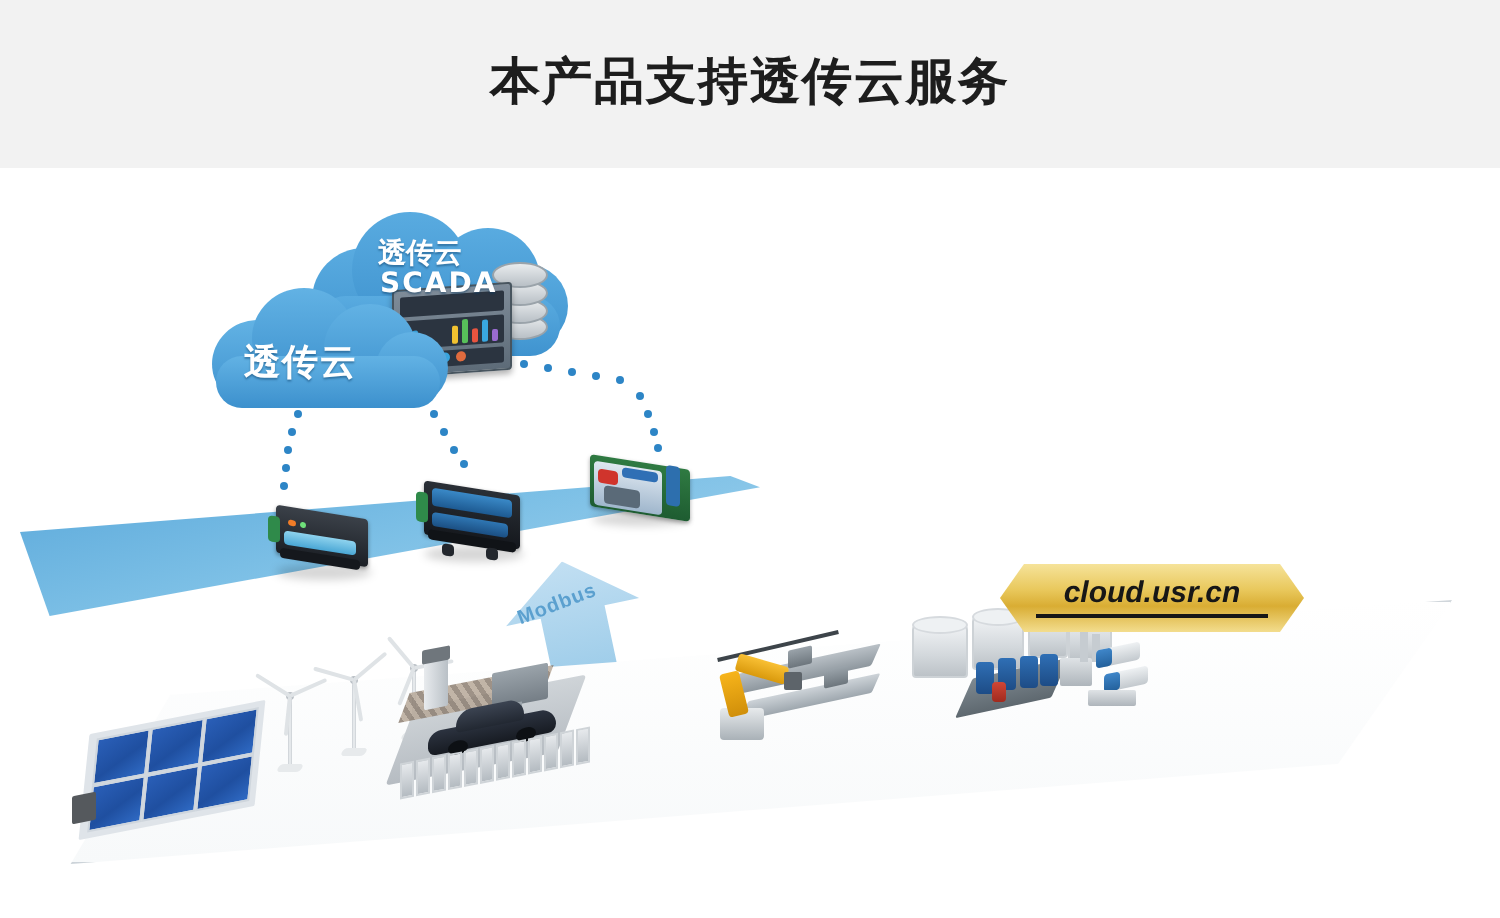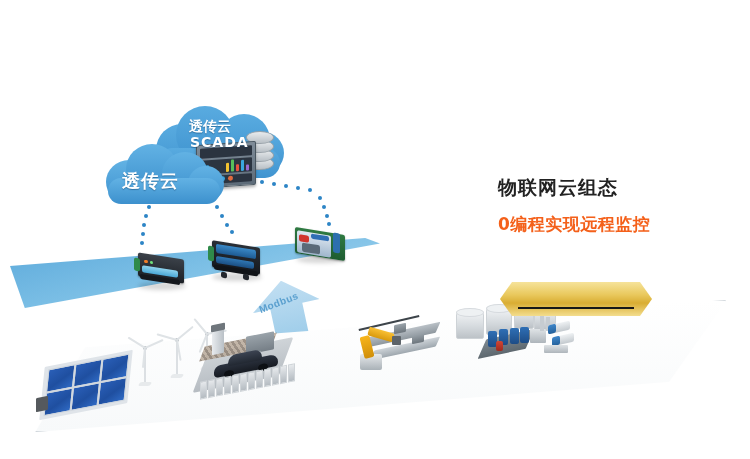--- a/index.html
+++ b/index.html
@@ -209,20 +209,23 @@
     position:absolute;left:566px;top:430px;
     font-size:15px;color:#cfe6c4;letter-spacing:.2px;
     font-family:"Liberation Sans","DejaVu Sans",sans-serif;
   }
 </style>
 </head>
 <body>
 
 <div id="stage">
 
+  <div class="header">
+    <div class="header-title">本产品支持透传云服务</div>
+  </div>
 
   <div class="blue-band"></div>
 
   <div class="dots" style="left:140px;top:178px;width:60px;height:70px;">
     <i style="left:18px;top:0px;"></i>
       <i style="left:14px;top:9px;"></i>
       <i style="left:10px;top:18px;"></i>
     <i style="left:7px;top:27px;"></i>
       <i style="left:4px;top:36px;"></i>
       <i style="left:2px;top:45px;"></i>
@@ -435,20 +438,19 @@
     <div class="stack" style="left:94px;top:12px;height:14px;"></div>
     <div class="truck" style="left:96px;top:18px;">
         <div class="cab"></div>
       </div>
     <div class="truck" style="left:100px;top:30px;">
         <div class="cab"></div>
       </div>
     <div class="blk" style="left:92px;top:40px;width:24px;height:8px;"></div>
   </div>
 
-  <div class="rt-line1">物联网云组态</div>
-  <div class="rt-line2">0编程实现远程监控</div>
 
   <div class="gold-banner"></div>
+  <div class="gold-banner-text">cloud.usr.cn</div>
   <div class="gold-banner-rule"></div>
 
 
 </div>
 
 </body></html>

